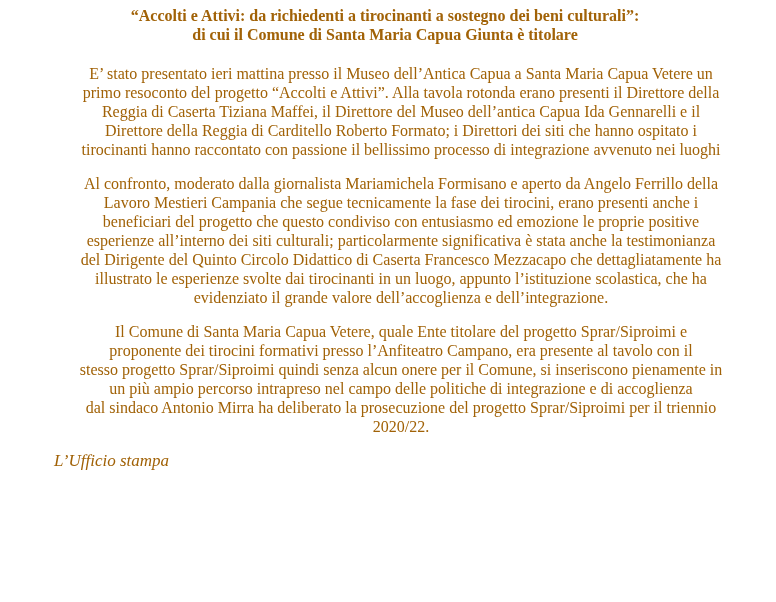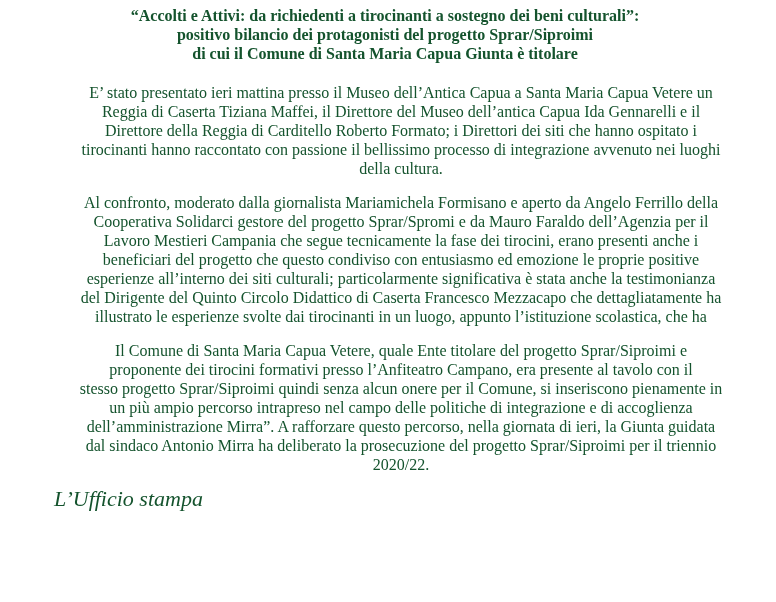--- a/index.html
+++ b/index.html
@@ -13,80 +13,78 @@
     overflow: hidden;
   }
   .page {
     box-sizing: border-box;
     width: 656px;
     height: 602px;
     padding: 6px 19px 8px 45px;
     font-family: "Liberation Serif", "DejaVu Serif", serif;
     font-size: 16px;
     line-height: 19px;
-    color: #14532d;
+    color: #a16207;
     -webkit-font-smoothing: antialiased;
   }
   .title {
     font-weight: 700;
     text-align: center;
     width: 680px;
     margin: 0 0 20px 0;
   }
   .para {
     margin: 0 0 15px 0;
     width: 712px;
     text-align: center;
   }
   .line {
     white-space: nowrap;
   }
   .footer {
     margin-top: 15px;
     padding-left: 9px;
     font-style: italic;
-    font-size: 22px;
+    font-size: 17px;
     line-height: 19px;
   }
 </style>
 </head>
 <body>
 
 <div class="page">
 
   <div class="title">
       <div class="line">“Accolti e Attivi: da richiedenti a tirocinanti a sostegno dei beni culturali”:</div>
-      <div class="line">positivo bilancio dei protagonisti del progetto Sprar/Siproimi</div>
       <div class="line">di cui il Comune di Santa Maria Capua Giunta è titolare</div>
     </div>
 
   <div class="para">
       <div class="line">E’ stato presentato ieri mattina presso il Museo dell’Antica Capua a Santa Maria Capua Vetere un</div>
+      <div class="line">primo resoconto del progetto “Accolti e Attivi”. Alla tavola rotonda erano presenti il Direttore della</div>
       <div class="line">Reggia di Caserta Tiziana Maffei, il Direttore del Museo dell’antica Capua Ida Gennarelli e il</div>
       <div class="line">Direttore della Reggia di Carditello Roberto Formato; i Direttori dei siti che hanno ospitato i</div>
       <div class="line">tirocinanti hanno raccontato con passione il bellissimo processo di integrazione avvenuto nei luoghi</div>
-      <div class="line">della cultura.</div>
     </div>
 
   <div class="para">
       <div class="line">Al confronto, moderato dalla giornalista Mariamichela Formisano e aperto da Angelo Ferrillo della</div>
-      <div class="line">Cooperativa Solidarci gestore del progetto Sprar/Spromi e da Mauro Faraldo dell’Agenzia per il</div>
       <div class="line">Lavoro Mestieri Campania che segue tecnicamente la fase dei tirocini, erano presenti anche i</div>
       <div class="line">beneficiari del progetto che questo condiviso con entusiasmo ed emozione le proprie positive</div>
       <div class="line">esperienze all’interno dei siti culturali; particolarmente significativa è stata anche la testimonianza</div>
       <div class="line">del Dirigente del Quinto Circolo Didattico di Caserta Francesco Mezzacapo che dettagliatamente ha</div>
       <div class="line">illustrato le esperienze svolte dai tirocinanti in un luogo, appunto l’istituzione scolastica, che ha</div>
+      <div class="line">evidenziato il grande valore dell’accoglienza e dell’integrazione.</div>
     </div>
 
   <div class="para">
       <div class="line">Il Comune di Santa Maria Capua Vetere, quale Ente titolare del progetto Sprar/Siproimi e</div>
       <div class="line">proponente dei tirocini formativi presso l’Anfiteatro Campano, era presente al tavolo con il</div>
       <div class="line">stesso progetto Sprar/Siproimi quindi senza alcun onere per il Comune, si inseriscono pienamente in</div>
       <div class="line">un più ampio percorso intrapreso nel campo delle politiche di integrazione e di accoglienza</div>
-      <div class="line">dell’amministrazione Mirra”. A rafforzare questo percorso, nella giornata di ieri, la Giunta guidata</div>
       <div class="line">dal sindaco Antonio Mirra ha deliberato la prosecuzione del progetto Sprar/Siproimi per il triennio</div>
       <div class="line">2020/22.</div>
     </div>
 
   <div class="footer">
     <div class="line">L’Ufficio stampa</div>
   </div>
 
 </div>
 

